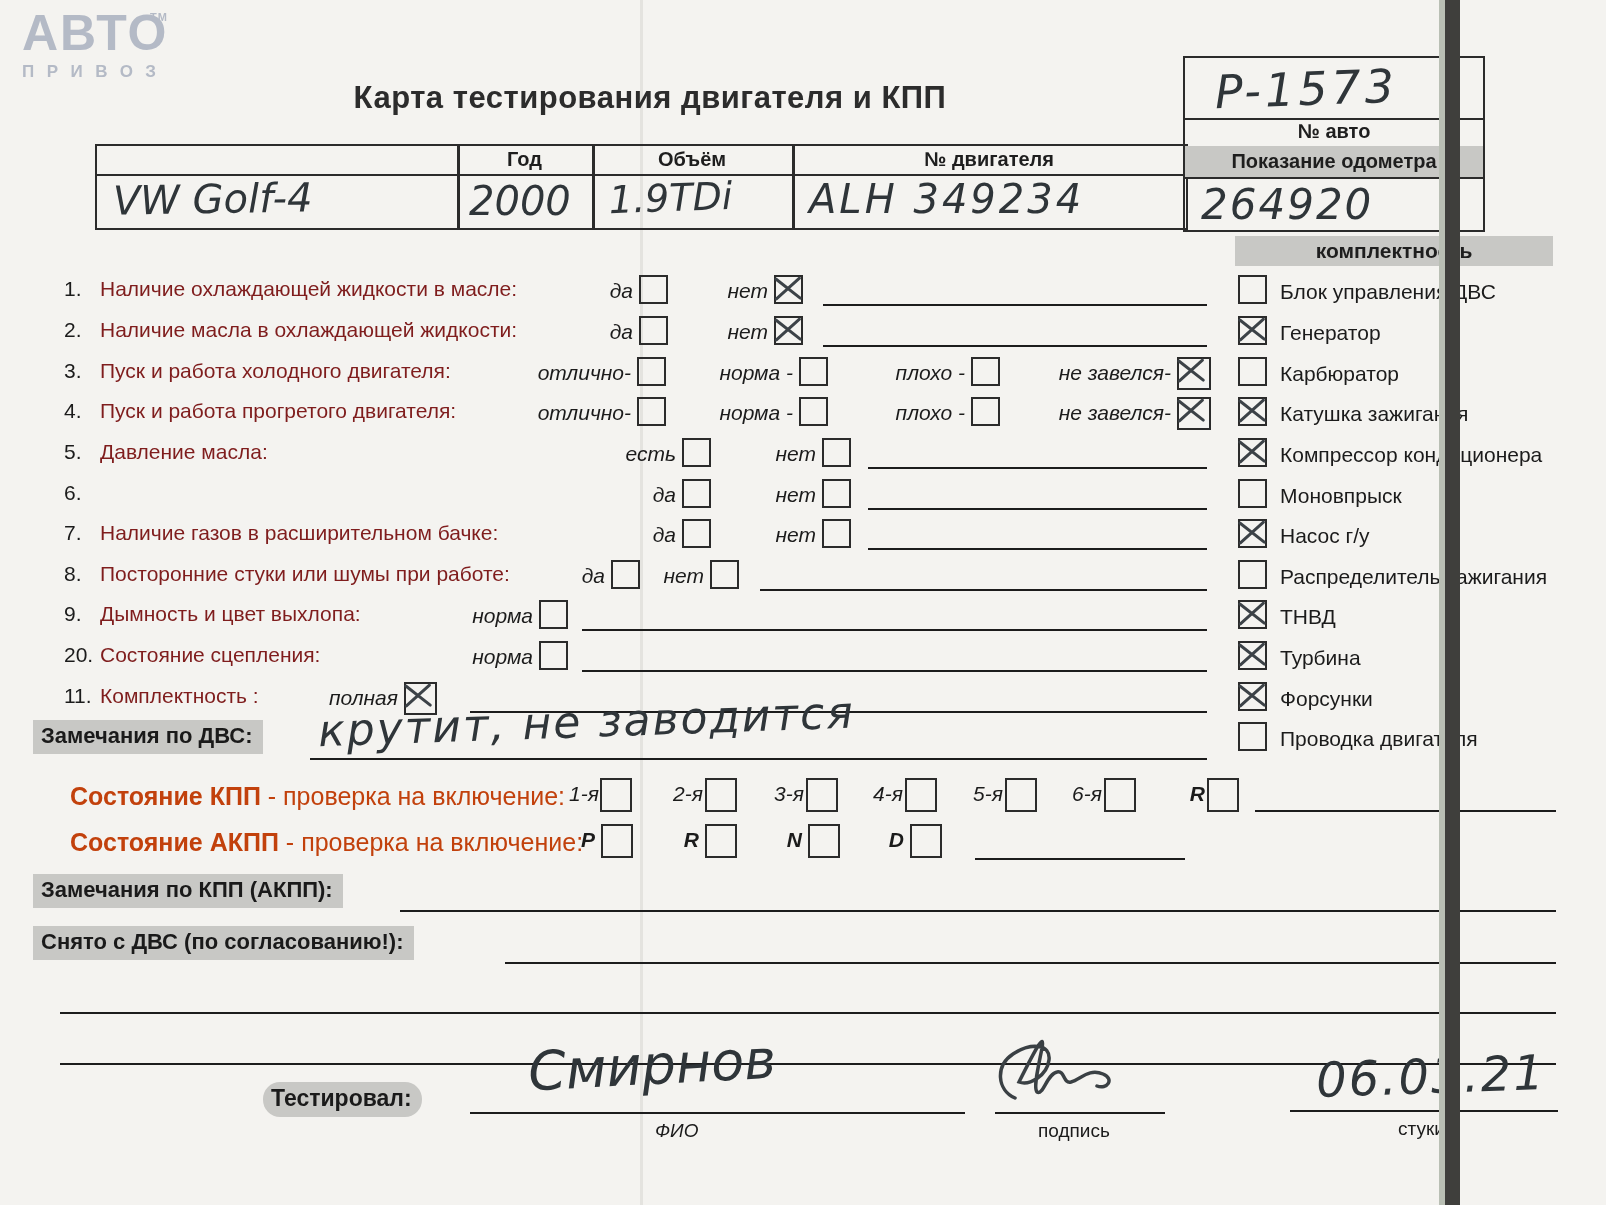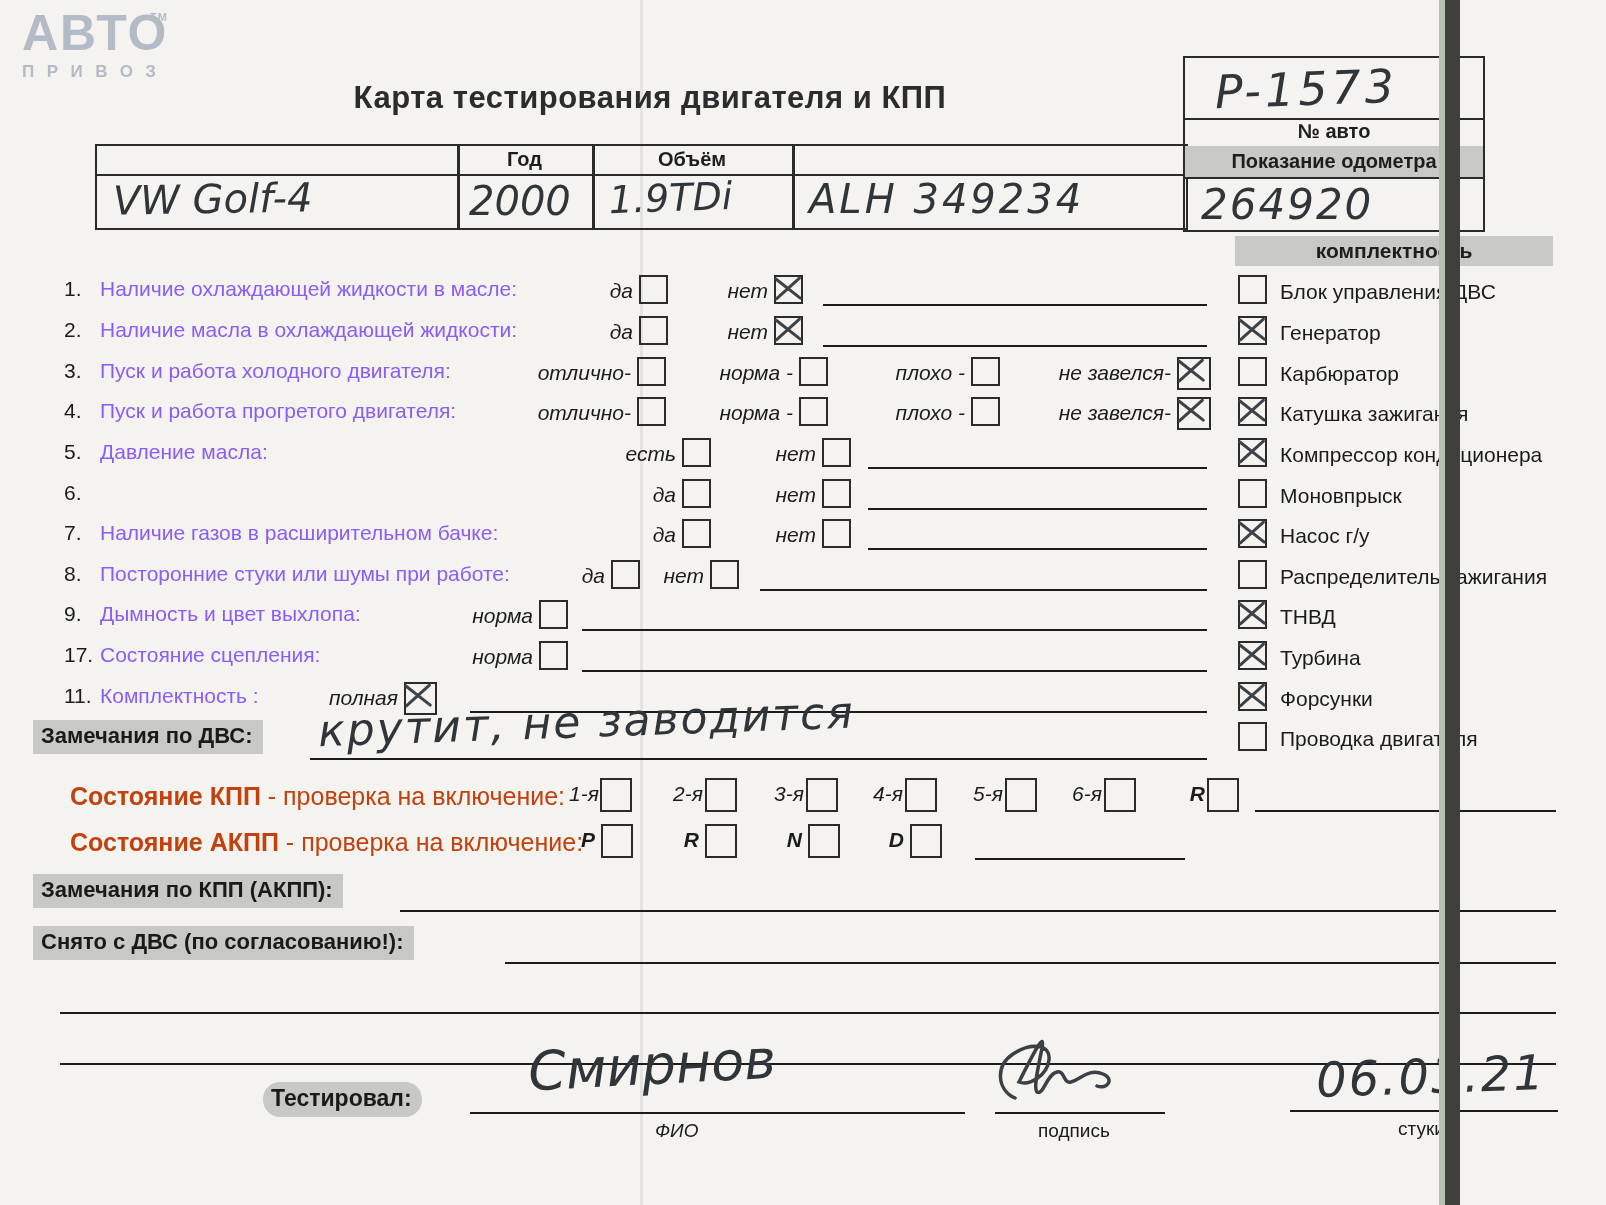--- a/index.html
+++ b/index.html
@@ -50,21 +50,21 @@
   
   .cb{position:absolute;width:29px;height:29px;border:2.5px solid #2b2b2b;background:transparent;box-sizing:border-box;}
   .cb.checked::before,.cb.checked::after{content:"";position:absolute;left:-5px;top:10px;width:34px;height:3.2px;
     background:#3c4247;border-radius:3px;}
   .cb.checked::before{transform:rotate(38deg);}
   .cb.checked::after{transform:rotate(-42deg);}
 
   
   .crow{position:absolute;left:0;width:1606px;height:36px;}
   .crow .num{position:absolute;left:64px;font-size:21px;color:#1b1b1b;}
-  .crow .lab{position:absolute;left:100px;font-size:21px;color:#8b5cf6;white-space:nowrap;}
+  .crow .lab{position:absolute;left:100px;font-size:21px;color:#7f1d1d;white-space:nowrap;}
   .opt{position:absolute;top:2px;font-style:italic;font-size:21px;color:#1b1b1b;white-space:nowrap;text-align:right;}
   .ln{position:absolute;height:0;border-bottom:2.5px solid #1c1c1c;}
 
   .hl-label{position:absolute;background:#c8c8c5;color:#1a1a1a;font-weight:bold;
     padding:3px 10px 5px 8px;font-size:22px;white-space:nowrap;}
   .sect-label{position:absolute;font-size:25px;color:#c2410c;white-space:nowrap;}
   .sect-label b{font-weight:bold;}
   .gear{position:absolute;top:4px;font-style:italic;font-size:21px;font-weight:bold;color:#1b1b1b;text-align:right;}
   .gear.light{font-weight:normal;}
 
@@ -86,20 +86,21 @@
 
   <div class="title">Карта тестирования двигателя  и КПП</div>
 
   <div class="vtable">
     <div class="vt-sep-v" style="left:360px"></div>
     <div class="vt-sep-v" style="left:495px"></div>
     <div class="vt-sep-v" style="left:695px"></div>
     <div class="vt-sep-h"></div>
     <div class="vt-h" style="left:360px;width:135px">Год</div>
     <div class="vt-h" style="left:495px;width:200px">Объём</div>
+    <div class="vt-h" style="left:695px;width:394px">№ двигателя</div>
     <div class="vt-v hw" style="left:16px;font-size:40px;top:30px;transform:rotate(-1deg)">VW Golf-4</div>
     <div class="vt-v hw" style="left:372px;font-size:40px;top:32px">2000</div>
     <div class="vt-v hw" style="left:512px;font-size:38px;top:30px;transform:rotate(-2deg)">1.9TDi</div>
     <div class="vt-v hw" style="left:712px;font-size:40px;top:30px;letter-spacing:3px">ALH 349234</div>
   </div>
 
   <div class="regbox">
     <div class="hw" style="position:absolute;left:30px;top:4px;font-size:46px;transform:rotate(-2deg);letter-spacing:4px">P-1573</div>
     <div class="rb-line" style="top:60px"></div>
     <div class="rb-label" style="top:62px">№ авто</div>
@@ -246,21 +247,21 @@
 
   <div class="crow" style="top:602px">
     <span class="num">9.</span>
     <span class="lab">Дымность и цвет выхлопа:</span>
     <span class="opt" style="right:1073px">норма</span>
     <span class="cb" style="left:539px;top:-2px"></span>
     <span class="ln" style="left:582px;width:625px;top:27px"></span>
   </div>
 
   <div class="crow" style="top:643px">
-    <span class="num">17.</span>
+    <span class="num">20.</span>
     <span class="lab">Состояние сцепления:</span>
     <span class="opt" style="right:1073px">норма</span>
     <span class="cb" style="left:539px;top:-2px"></span>
     <span class="ln" style="left:582px;width:625px;top:27px"></span>
   </div>
 
   <div class="crow" style="top:684px">
     <span class="num">11.</span>
     <span class="lab">Комплектность :</span>
     <span class="opt" style="right:1208px">полная</span>

